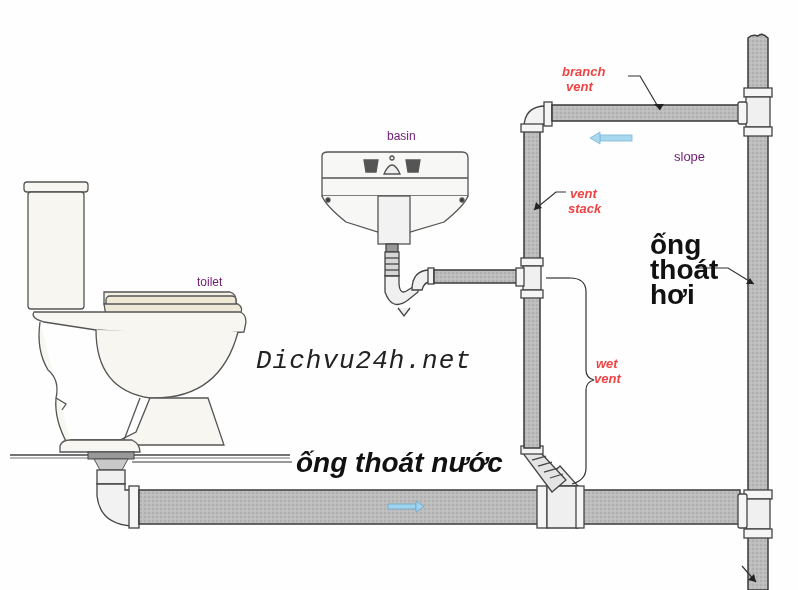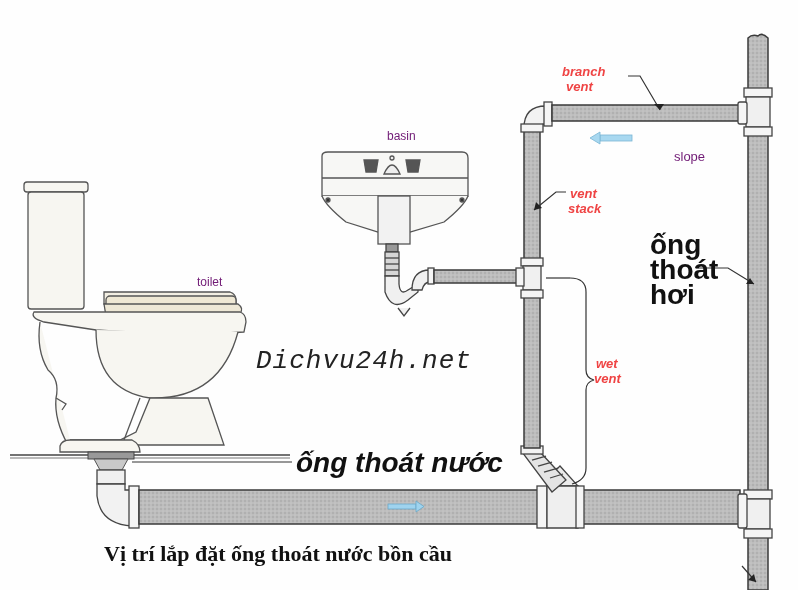--- a/index.html
+++ b/index.html
@@ -211,14 +211,13 @@
   <div class="lbl lbl-viet" style="left:650px; top:232px;">
     <div>ống</div>
     <div>thoát</div>
     <div>hơi</div>
   </div>
 
   <div class="lbl lbl-viet" style="left:296px; top:450px;font-style:italic;">ống thoát nước</div>
 
   <div class="watermark" style="left:256px; top:346px;">Dichvu24h.net</div>
 
-  <div class="caption" style="left:104px; top:541px;">Vị trí lắp đặt ống thoát nước bồn cầu</div>
 </div>
 
 </body></html>

